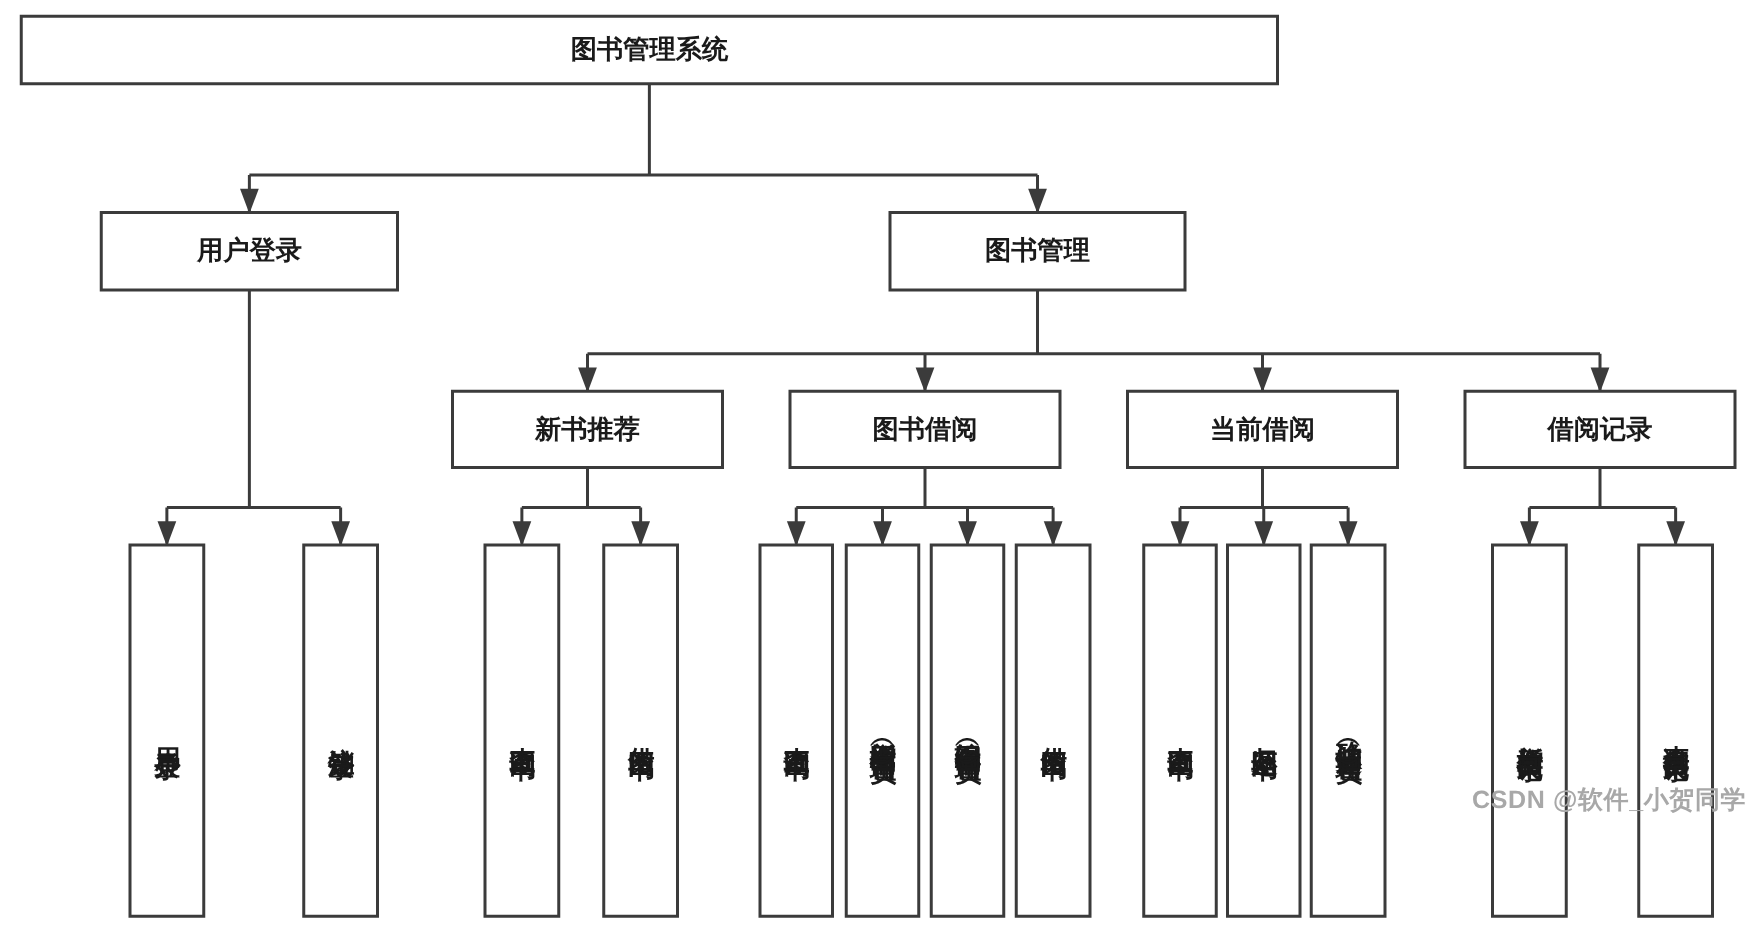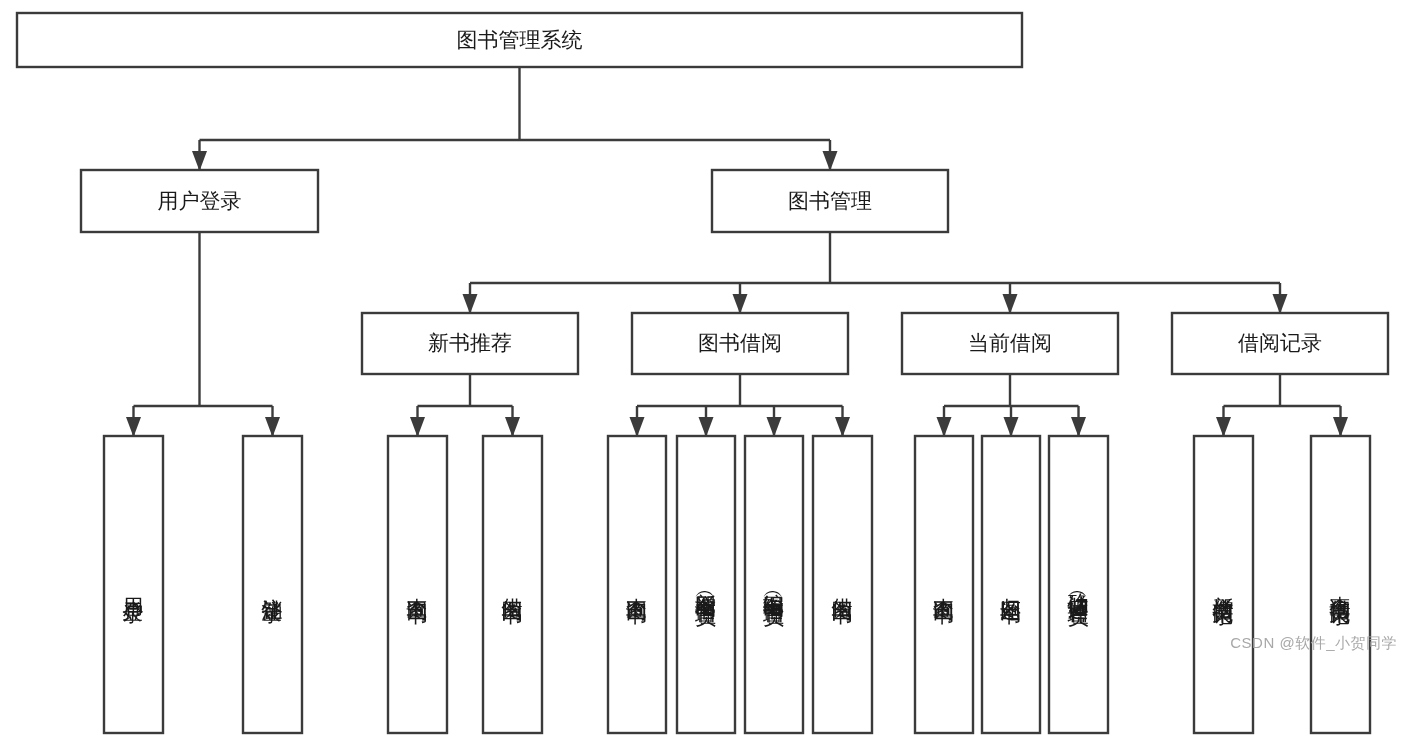--- a/index.html
+++ b/index.html
@@ -11,20 +11,21 @@
     width: 1405px;
     height: 747px;
     font-family: "Liberation Sans", "DejaVu Sans", sans-serif;
     overflow: hidden;
   }
   #diagram-root {
     position: relative;
     width: 1405px;
     height: 657px;
     background: #ffffff;
+    font-weight: bold;
   }
   svg#flow-svg {
     position: absolute;
     top: 0;
     left: 0;
     width: 1405px;
     height: 747px;
     display: block;
   }
   .node-rect {
@@ -59,21 +60,21 @@
     letter-spacing: 2px;
     line-height: 1;
     white-space: nowrap;
     pointer-events: none;
   }
   .watermark {
     position: absolute;
     right: 8px;
     bottom: 4px;
     font-family: "Liberation Sans", "DejaVu Sans", sans-serif;
-    font-size: 15px;
+    font-size: 20px;
     color: #a8a8a8;
     white-space: nowrap;
     letter-spacing: 0.5px;
   }
 </style>
 </head>
 <body>
 
 <div id="diagram-root">
 

